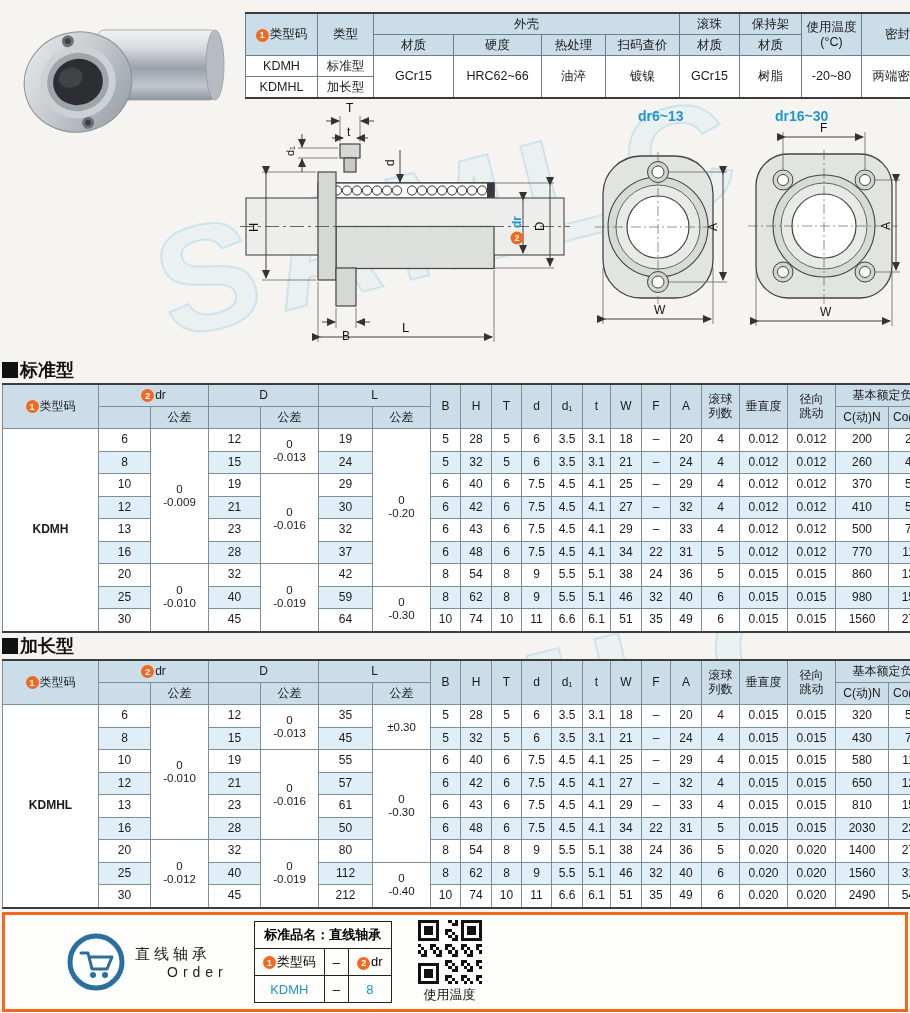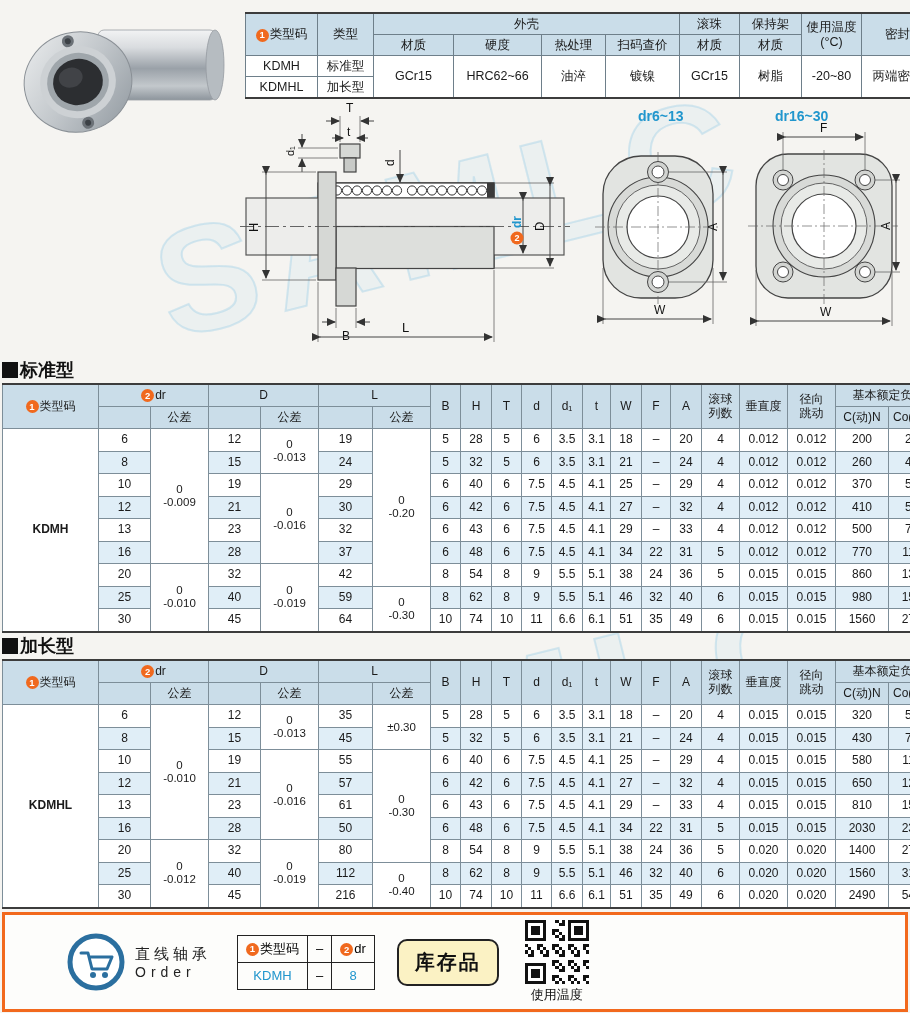--- a/index.html
+++ b/index.html
@@ -58,21 +58,21 @@
   table.dim tr.alt td.v{background:#e0eef7;}
   table.dim td.model{font-weight:bold;}
 
   
   .footer{position:absolute;left:2px;top:912px;width:900px;height:94px;border:3px solid #f2691d;
       background:#fdfdfb;z-index:10;display:flex;align-items:center;}
   .icn-circle{flex:0 0 auto;}
   .order-block{margin-left:62px;display:flex;align-items:center;gap:10px;}
   .lbl2{display:flex;flex-direction:column;justify-content:center;}
   .lbl2 .cn{font-size:15px;color:#222;letter-spacing:4px;}
-  .lbl2 .en{font-size:14px;color:#222;letter-spacing:5px;}
+  .lbl2 .en{font-size:14px;color:#222;letter-spacing:5px;margin-left:32px;}
   table.order{border-collapse:collapse;margin-left:16px;}
   table.order td{border:1.5px solid #222;font-size:13px;text-align:center;padding:2px 8px;height:22px;}
   table.order td.title{font-weight:bold;}
   .delivery-block{margin-left:auto;display:flex;align-items:center;gap:10px;}
   .stock-badge{margin-left:22px;background:#fbf2c4;border:2.5px solid #222;border-radius:10px;
       font-size:20px;font-weight:bold;color:#111;padding:8px 16px;letter-spacing:2px;}
   .qr-block{margin-left:26px;margin-right:16px;display:flex;flex-direction:column;align-items:center;}
   .qr-caption{font-size:13px;color:#111;margin-top:2px;}
 
   svg text{font-family:"Liberation Sans","DejaVu Sans",sans-serif;}
@@ -817,21 +817,21 @@
             <td class="v">40</td>
             <td class="v">6</td>
             <td class="v">0.020</td>
             <td class="v">0.020</td>
             <td class="v">1560</td>
             <td class="v">3140</td>
           </tr>
           <tr>
             <td class="v blue">30</td>
             <td class="v">45</td>
-            <td class="v">216</td>
+            <td class="v">212</td>
             <td class="v">10</td>
             <td class="v">74</td>
             <td class="v">10</td>
             <td class="v">11</td>
             <td class="v">6.6</td>
             <td class="v">6.1</td>
             <td class="v">51</td>
             <td class="v">35</td>
             <td class="v">49</td>
             <td class="v">6</td>
@@ -851,36 +851,38 @@
         <path d="M14 20 h7 l4 16 h15 l5 -12 h-22" fill="none" stroke="#2b6f9f" stroke-width="3" stroke-linejoin="round" stroke-linecap="round"></path>
         <circle cx="26" cy="42" r="3" fill="#2b6f9f"></circle>
         <circle cx="38" cy="42" r="3" fill="#2b6f9f"></circle>
       </svg>
       <div class="lbl2">
         <span class="cn">直线轴承</span>
         <span class="en">Order</span>
       </div>
       <table class="order">
         <tbody>
+            <tr>
+              <td colspan="3" class="title">标准品名：直线轴承</td>
+            </tr>
         <tr>
           <td><span class="badge">1</span><span>类型码</span></td>
           <td>–</td>
           <td><span class="badge">2</span><span>dr</span></td>
         </tr>
         <tr>
           <td class="blue">KDMH</td>
           <td>–</td>
           <td class="blue">8</td>
         </tr>
       </tbody>
         </table>
     </div>
 
 
-    <div class="stock-badge">库存品</div>
 
     <div class="qr-block">
       <svg id="qr" width="64" height="64" viewBox="0 0 21 21" shape-rendering="crispEdges">
           <rect x="0" y="0" width="21" height="21" fill="#fff"></rect>
           <rect x="10" y="0" width="1" height="1" fill="#111"></rect>
           <rect x="12" y="0" width="1" height="1" fill="#111"></rect>
           <rect x="11" y="1" width="1" height="1" fill="#111"></rect>
           <rect x="12" y="1" width="1" height="1" fill="#111"></rect>
           <rect x="9" y="3" width="1" height="1" fill="#111"></rect>
           <rect x="10" y="3" width="1" height="1" fill="#111"></rect>

